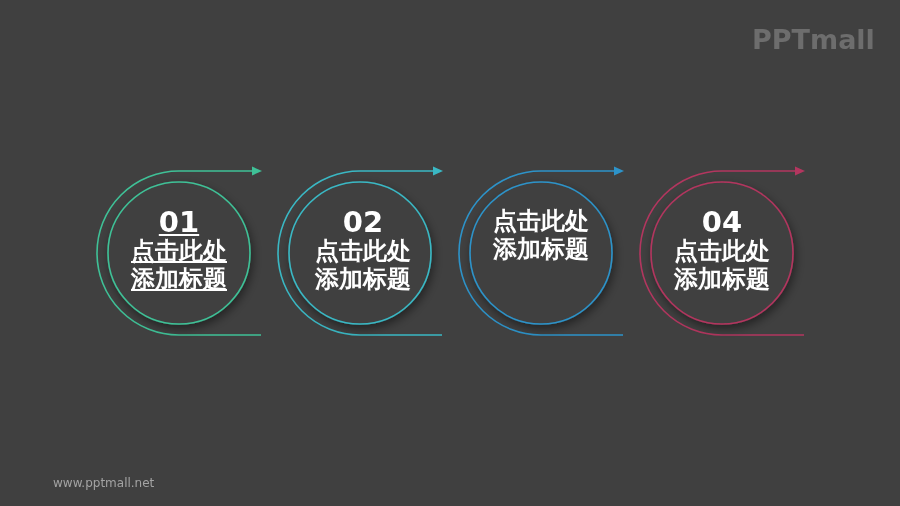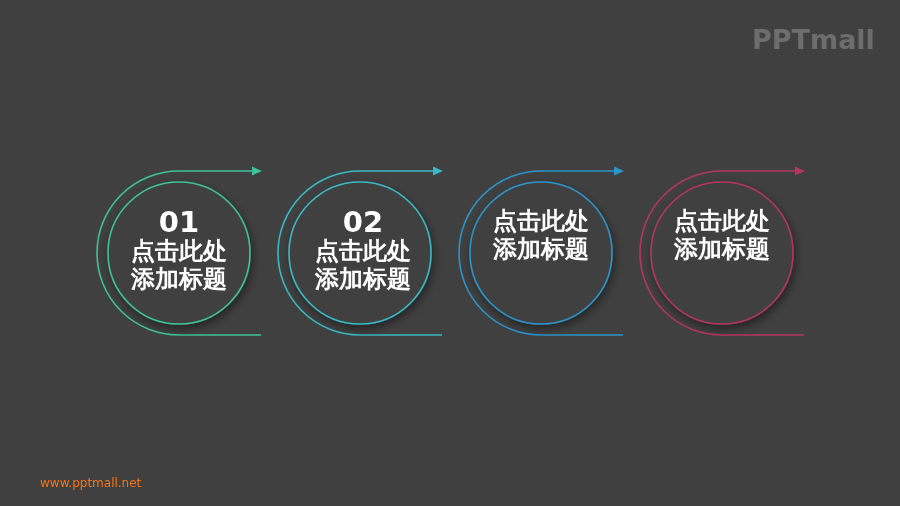--- a/index.html
+++ b/index.html
@@ -9,22 +9,22 @@
       font-family: "Liberation Sans", "DejaVu Sans", sans-serif;
       position: relative;
     }
     .logo {
       position: absolute; left: 752px; top: 24px;
       font-family: "DejaVu Sans", sans-serif;
       font-size: 27px; font-weight: bold; letter-spacing: 0px;
       color: #6d6d6d;
     }
     .footer-url {
-      position: absolute; left: 40px; top: 476px;
-      font-size: 12px; color: #f97316;
+      position: absolute; left: 53px; top: 476px;
+      font-size: 12px; color: #a3a3a3;
       font-family: "DejaVu Sans", sans-serif;
     }
     svg.diagram { position: absolute; left: 0; top: 0; }
     .step-text {
       position: absolute; width: 142px; text-align: center;
       color: #ffffff;
     }
     .step-num {
       font-family: "DejaVu Sans", sans-serif;
       font-weight: bold; font-size: 29px; line-height: 30px;
@@ -65,33 +65,34 @@
       </g>
       <g>
         <path d="M 798 171 L 722 171 A 82 82 0 0 0 722 335 L 804 335" fill="none" stroke="#b3365f" stroke-width="1.6"></path>
         <polygon points="795,166.5 805,171 795,175.5" fill="#b3365f"></polygon>
         <circle cx="722" cy="253" r="71" fill="#404040" stroke="#b3365f" stroke-width="1.6" filter="url(#shadow)"></circle>
       </g>
     </g>
 </svg>
 
 <div id="texts-layer">
-    <div class="step-text" style="left: 108px; top: 207px;">
+    <div class="step-text" style="left: 108px; top: 207px; text-decoration: underline;">
       <span class="step-num">01</span>
       <span class="step-line">点击此处</span>
       <span class="step-line">添加标题</span>
     </div>
     <div class="step-text" style="left: 292px; top: 207px;">
       <span class="step-num">02</span>
       <span class="step-line">点击此处</span>
       <span class="step-line">添加标题</span>
     </div>
     <div class="step-text" style="left: 470px; top: 207px;">
       <span class="step-line">点击此处</span>
       <span class="step-line">添加标题</span>
     </div>
     <div class="step-text" style="left: 651px; top: 207px;">
+      <span class="step-num">04</span>
       <span class="step-line">点击此处</span>
       <span class="step-line">添加标题</span>
     </div>
   </div>
 
 <div class="footer-url">www.pptmall.net</div>
 
 </body></html>

